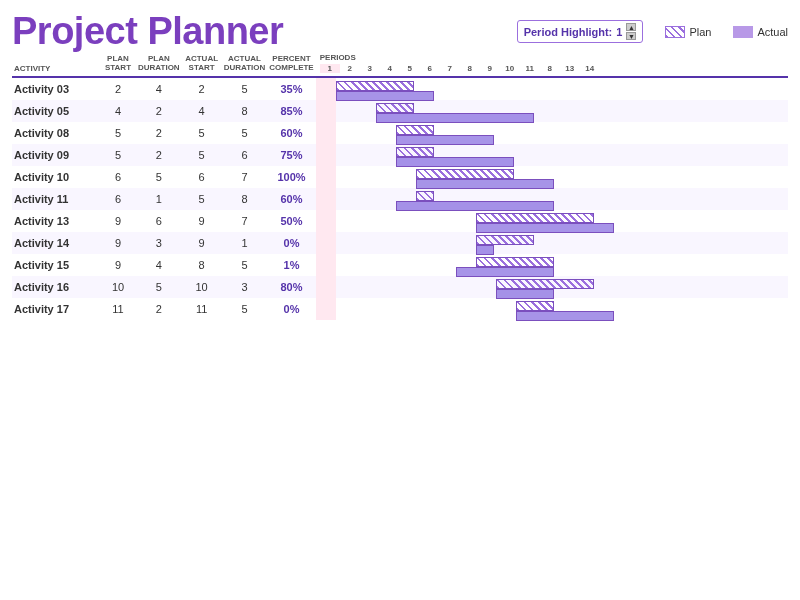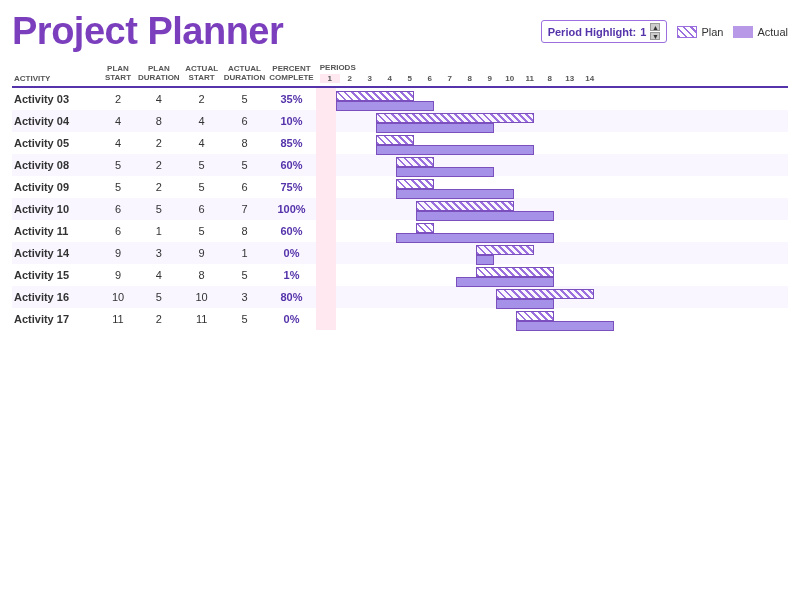--- a/index.html
+++ b/index.html
@@ -13,33 +13,32 @@
     }
     .container {
       width: 800px;
       height: 600px;
       background: #fff;
       padding: 10px 12px 6px 12px;
     }
     .header-row {
       display: flex;
       align-items: center;
-      margin-bottom: 10px;
     }
     .title {
       font-size: 38px;
       font-weight: bold;
       color: #7B3FBE;
       flex: 1;
       letter-spacing: -0.5px;
     }
     .legend-area {
       display: flex;
       align-items: center;
-      gap: 10px;
+      gap: 22px;
       justify-content: flex-end;
     }
     .period-highlight {
       display: flex;
       align-items: center;
       gap: 4px;
       border: 1.5px solid #9B6FDE;
       border-radius: 3px;
       padding: 2px 6px;
       font-size: 11px;
@@ -255,35 +254,20 @@
           <td class="pct-cell">35%</td>
           <td class="gantt-cell" style="padding: 0px; height: 22px; position: relative;">
             <div style="position: relative; height: 22px; width: 280px;">
               <div style="position: absolute; left: 0px; top: 0px; width: 20px; height: 22px; background: rgb(255, 232, 240); z-index: 0;"></div>
               <div class="gantt-bar-plan" style="left: 20px; width: 78px; z-index: 2;"></div>
               <div class="gantt-bar-actual" style="left: 20px; width: 98px; z-index: 2;"></div>
             </div>
           </td>
         </tr>
         <tr class="data-row">
-          <td class="activity-cell">Activity 04</td>
-          <td class="num-cell">4</td>
-          <td class="num-cell">8</td>
-          <td class="num-cell">4</td>
-          <td class="num-cell">6</td>
-          <td class="pct-cell">10%</td>
-          <td class="gantt-cell" style="padding: 0px; height: 22px; position: relative;">
-            <div style="position: relative; height: 22px; width: 280px;">
-              <div style="position: absolute; left: 0px; top: 0px; width: 20px; height: 22px; background: rgb(255, 232, 240); z-index: 0;"></div>
-              <div class="gantt-bar-plan" style="left: 60px; width: 158px; z-index: 2;"></div>
-              <div class="gantt-bar-actual" style="left: 60px; width: 118px; z-index: 2;"></div>
-            </div>
-          </td>
-        </tr>
-        <tr class="data-row">
           <td class="activity-cell">Activity 05</td>
           <td class="num-cell">4</td>
           <td class="num-cell">2</td>
           <td class="num-cell">4</td>
           <td class="num-cell">8</td>
           <td class="pct-cell">85%</td>
           <td class="gantt-cell" style="padding: 0px; height: 22px; position: relative;">
             <div style="position: relative; height: 22px; width: 280px;">
               <div style="position: absolute; left: 0px; top: 0px; width: 20px; height: 22px; background: rgb(255, 232, 240); z-index: 0;"></div>
               <div class="gantt-bar-plan" style="left: 60px; width: 38px; z-index: 2;"></div>
@@ -341,20 +325,35 @@
           <td class="num-cell">6</td>
           <td class="num-cell">1</td>
           <td class="num-cell">5</td>
           <td class="num-cell">8</td>
           <td class="pct-cell">60%</td>
           <td class="gantt-cell" style="padding: 0px; height: 22px; position: relative;">
             <div style="position: relative; height: 22px; width: 280px;">
               <div style="position: absolute; left: 0px; top: 0px; width: 20px; height: 22px; background: rgb(255, 232, 240); z-index: 0;"></div>
               <div class="gantt-bar-plan" style="left: 100px; width: 18px; z-index: 2;"></div>
               <div class="gantt-bar-actual" style="left: 80px; width: 158px; z-index: 2;"></div>
+            </div>
+          </td>
+        </tr>
+        <tr class="data-row">
+          <td class="activity-cell">Activity 13</td>
+          <td class="num-cell">9</td>
+          <td class="num-cell">6</td>
+          <td class="num-cell">9</td>
+          <td class="num-cell">7</td>
+          <td class="pct-cell">50%</td>
+          <td class="gantt-cell" style="padding: 0px; height: 22px; position: relative;">
+            <div style="position: relative; height: 22px; width: 280px;">
+              <div style="position: absolute; left: 0px; top: 0px; width: 20px; height: 22px; background: rgb(255, 232, 240); z-index: 0;"></div>
+              <div class="gantt-bar-plan" style="left: 160px; width: 118px; z-index: 2;"></div>
+              <div class="gantt-bar-actual" style="left: 160px; width: 138px; z-index: 2;"></div>
             </div>
           </td>
         </tr>
         <tr class="data-row">
           <td class="activity-cell">Activity 14</td>
           <td class="num-cell">9</td>
           <td class="num-cell">3</td>
           <td class="num-cell">9</td>
           <td class="num-cell">1</td>
           <td class="pct-cell">0%</td>

